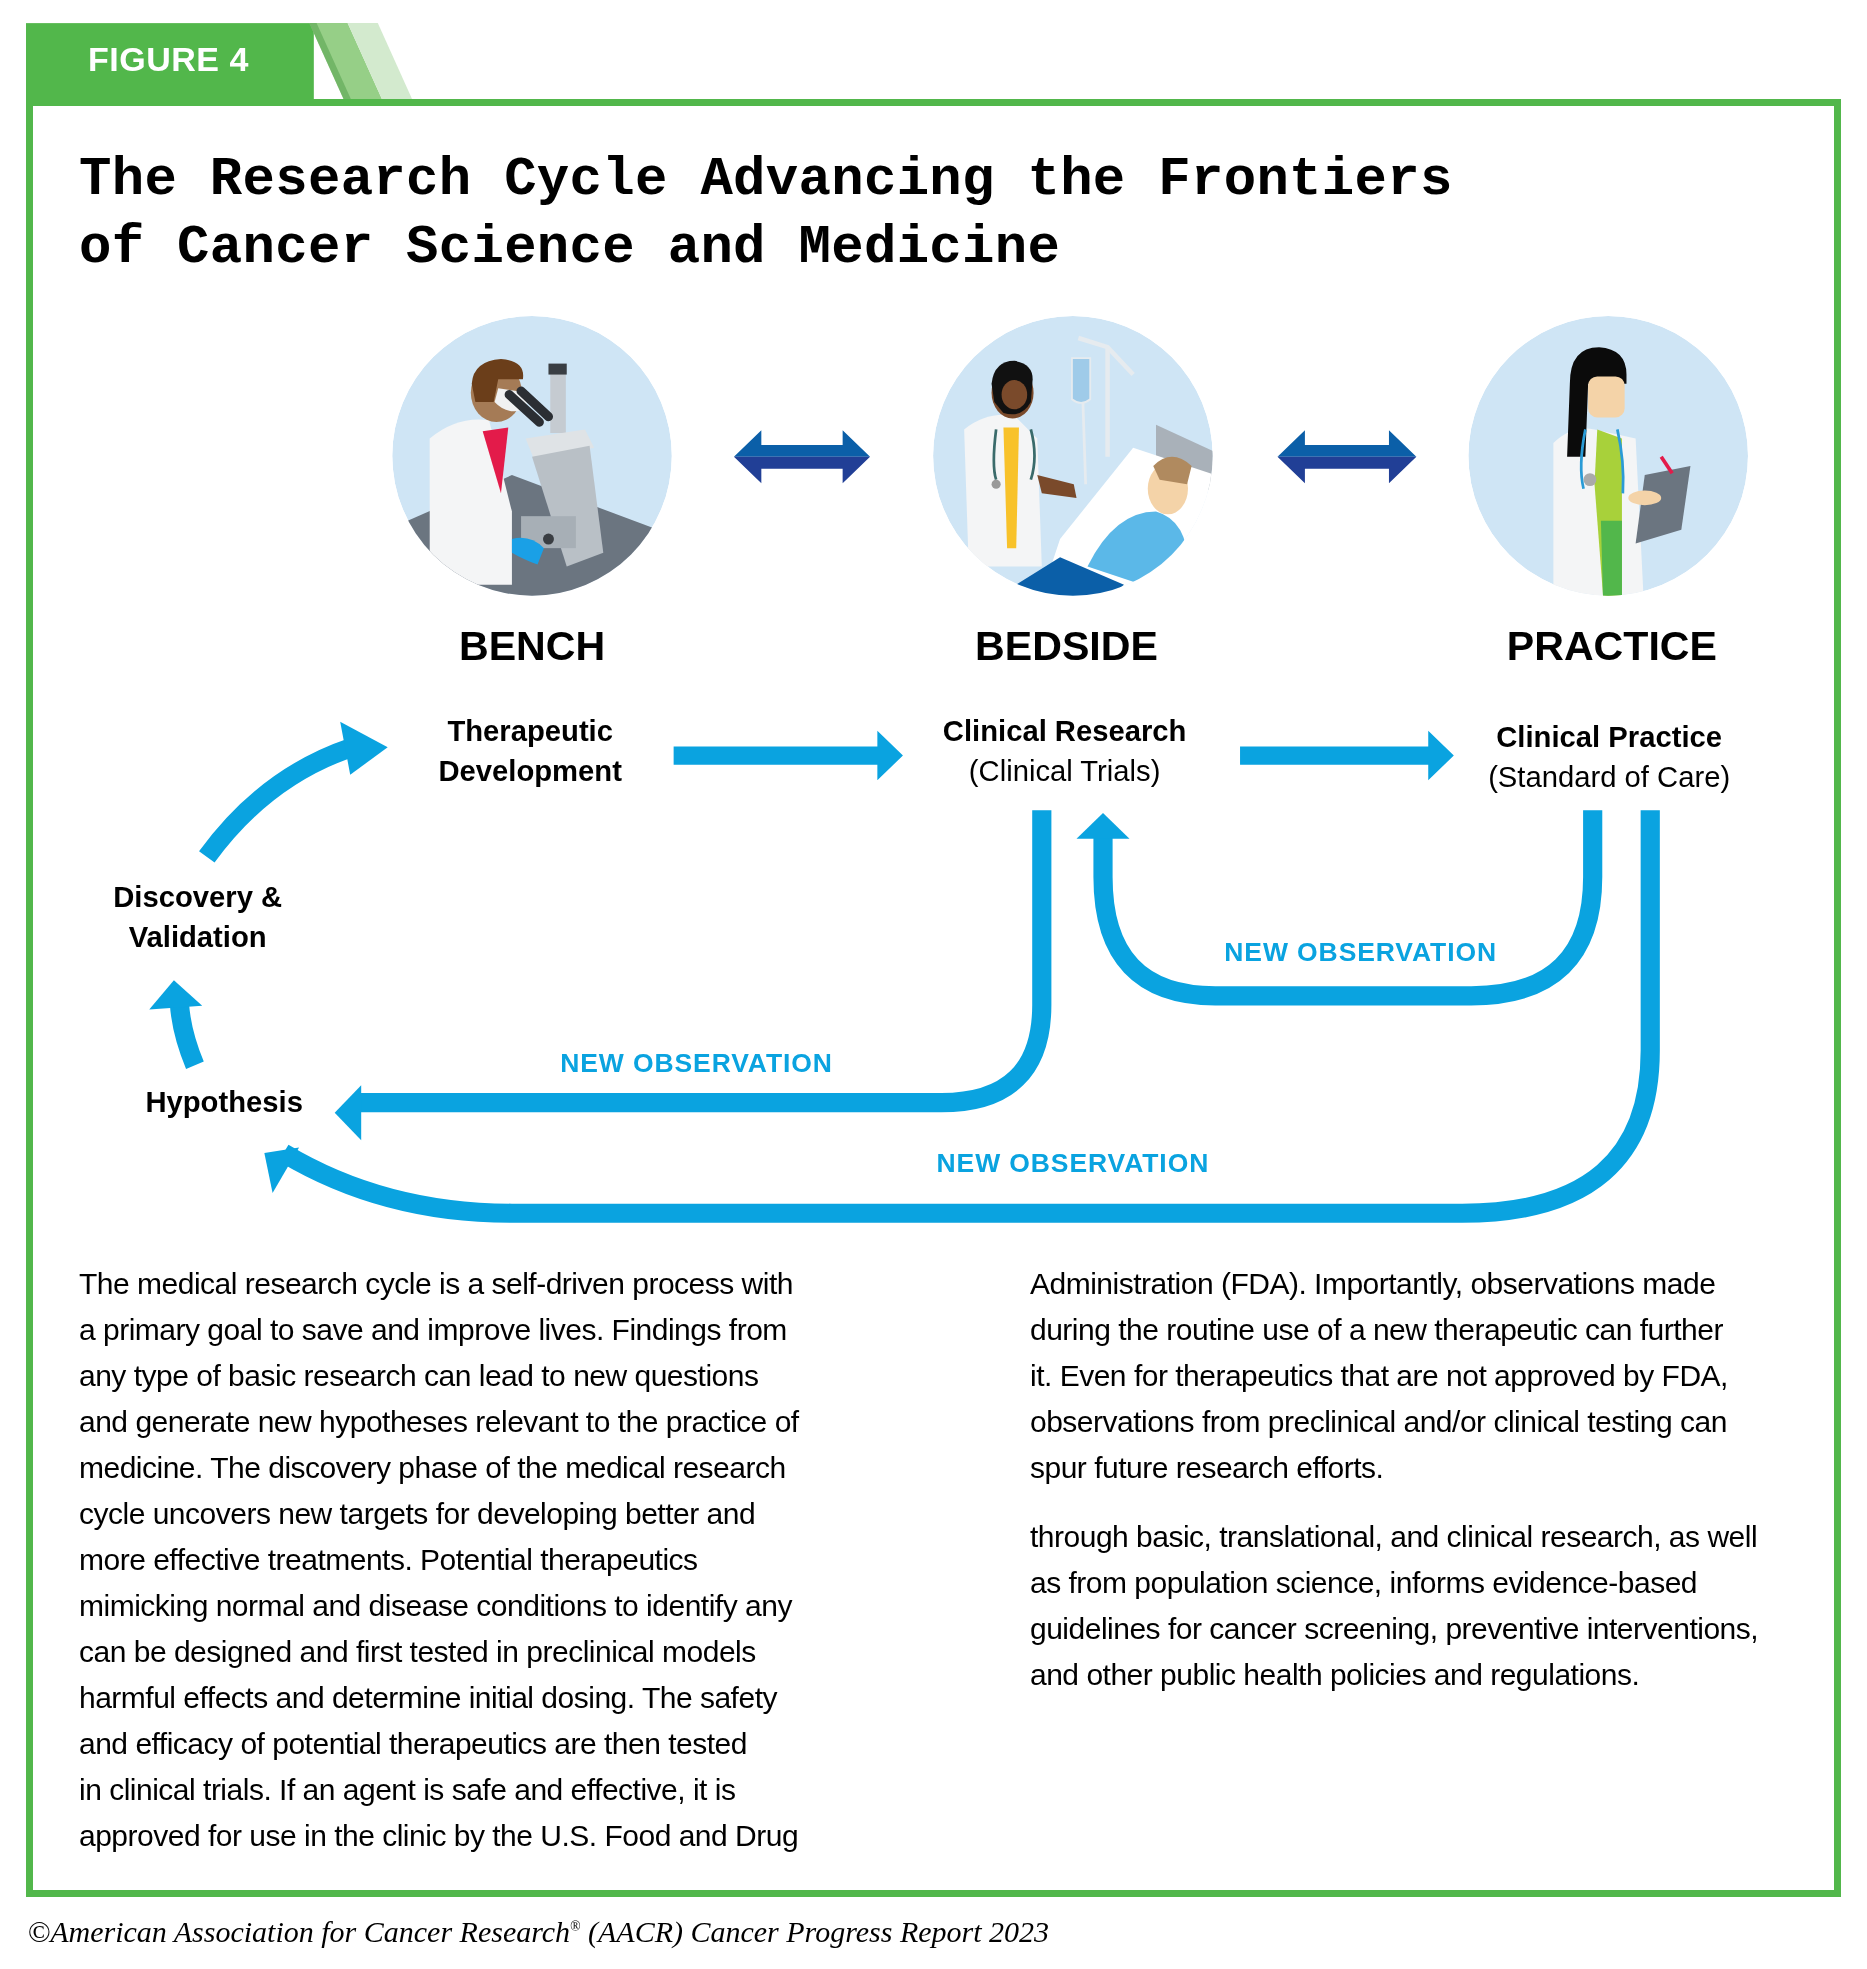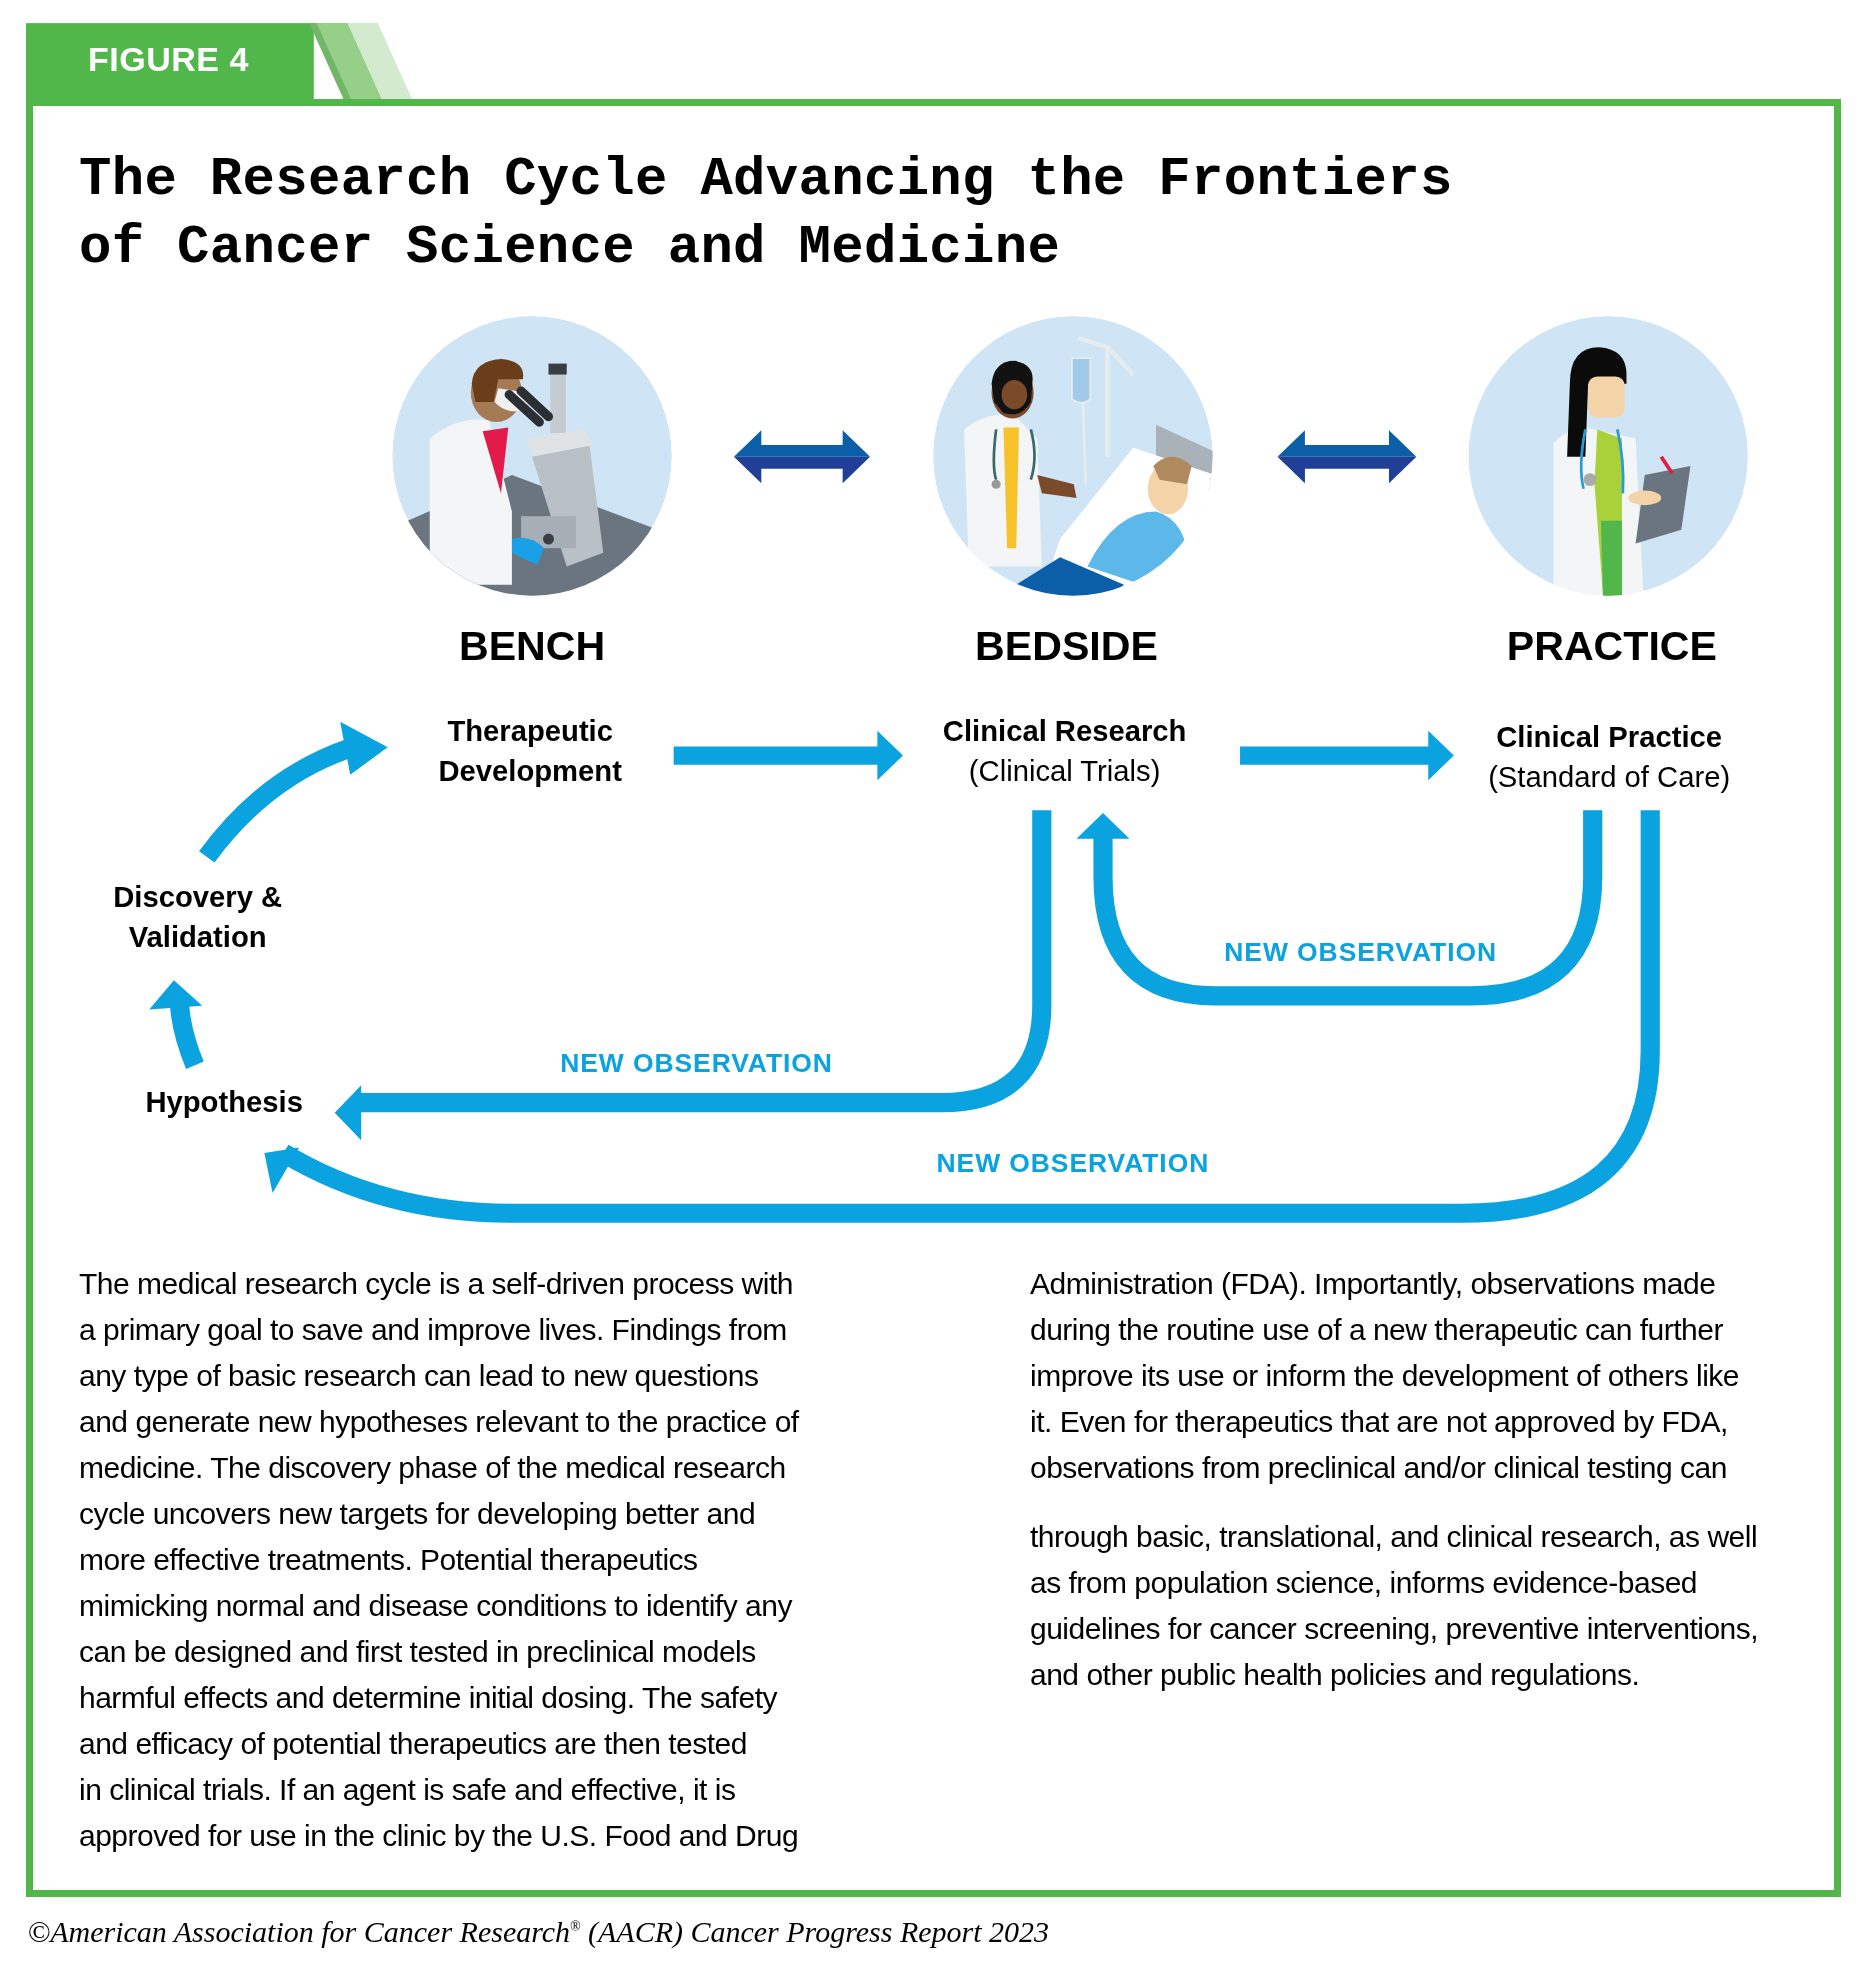--- a/index.html
+++ b/index.html
@@ -184,23 +184,23 @@
     <div>can be designed and first tested in preclinical models</div>
     <div>harmful effects and determine initial dosing. The safety</div>
     <div>and efficacy of potential therapeutics are then tested</div>
     <div>in clinical trials. If an agent is safe and effective, it is</div>
     <div>approved for use in the clinic by the U.S. Food and Drug</div>
   </div>
 <div id="col-right" class="abs col">
   <div id="col-right-p1">
       <div>Administration (FDA). Importantly, observations made</div>
       <div>during the routine use of a new therapeutic can further</div>
-      <div>improve its use or inform the development of others like</div>
       <div>it. Even for therapeutics that are not approved by FDA,</div>
       <div>observations from preclinical and/or clinical testing can</div>
+      <div>spur future research efforts.</div>
     </div>
   <div id="col-right-p2" class="para2">
       <div>through basic, translational, and clinical research, as well</div>
       <div>as from population science, informs evidence-based</div>
       <div>guidelines for cancer screening, preventive interventions,</div>
       <div>and other public health policies and regulations.</div>
     </div>
 </div>
 
 <div id="footer" class="abs"><span>©American Association for Cancer Research</span><sup>®</sup><span> (AACR) Cancer Progress Report 2023</span></div>

